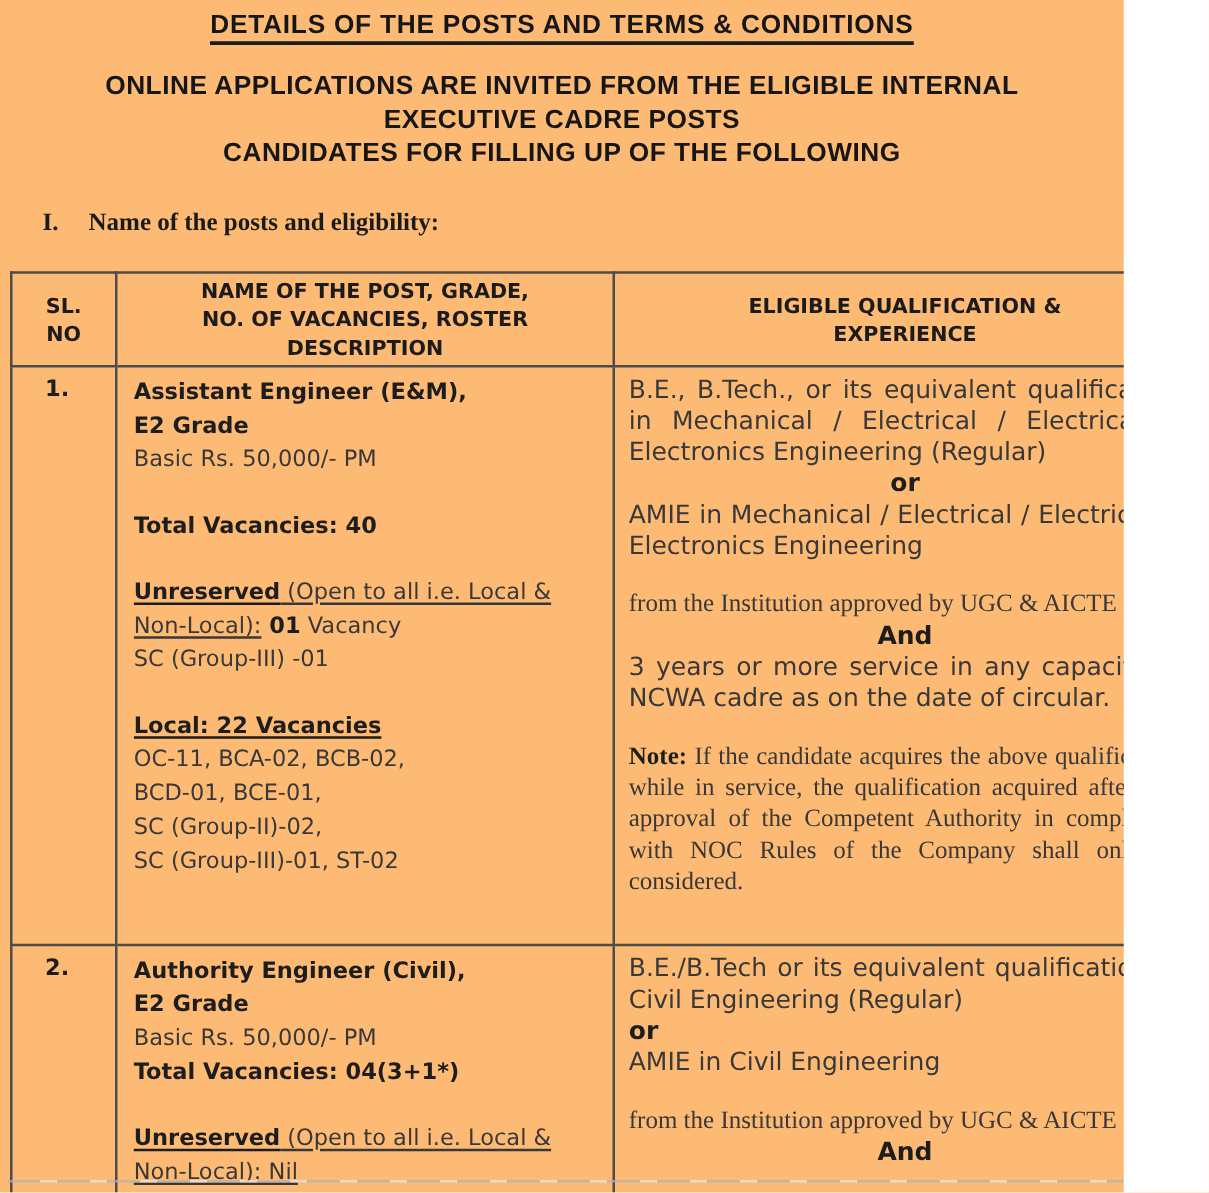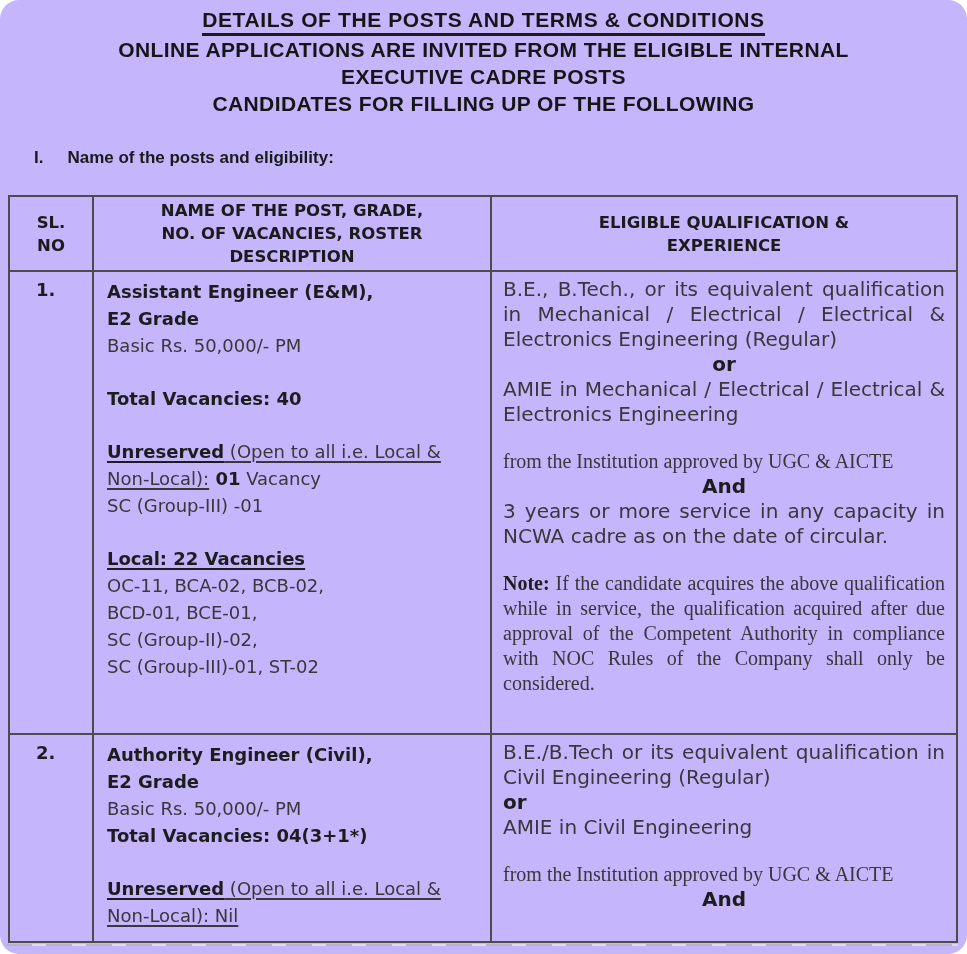--- a/index.html
+++ b/index.html
@@ -2,56 +2,56 @@
 <html><head>
 <meta charset="utf-8">
 <style>
   html, body {
     margin: 0;
     padding: 0;
     background: #ffffff;
   }
   .page {
     position: relative;
-    width: 967px;
+    width: 899px;
     height: 954px;
     overflow: hidden;
-    background: #c4b5fd;
+    background: #fdba74;
     font-family: "DejaVu Sans", sans-serif;
     color: #383838;
-    border-radius: 19px;
   }
   
   .doc-title {
     margin-top: 8px;
     text-align: center;
     font-family: "Liberation Sans", sans-serif;
     font-size: 21px;
     font-weight: bold;
     letter-spacing: 0.6px;
     color: #161616;
   }
   .doc-title .underline {
     display: inline-block;
     border-bottom: 3px solid #1c1c1c;
     padding-bottom: 1px;
   }
   .doc-subtitle {
+    margin-top: 19px;
     text-align: center;
     font-family: "Liberation Sans", sans-serif;
     font-size: 21px;
     font-weight: bold;
     letter-spacing: 0.4px;
     line-height: 27px;
     color: #161616;
   }
   .section-heading {
     margin: 31px 0 0 34px;
-    font-family: Liberation Sans, sans-serif;
-    font-size: 17px;
+    font-family: Liberation Serif, serif;
+    font-size: 20px;
     font-weight: bold;
     color: #1a1a1a;
   }
   .section-heading .numeral { margin-right: 24px; }
   
   table.posts-table {
     margin: 27px 0 0 8px;
     width: 948px;
     border-collapse: collapse;
     table-layout: fixed;

